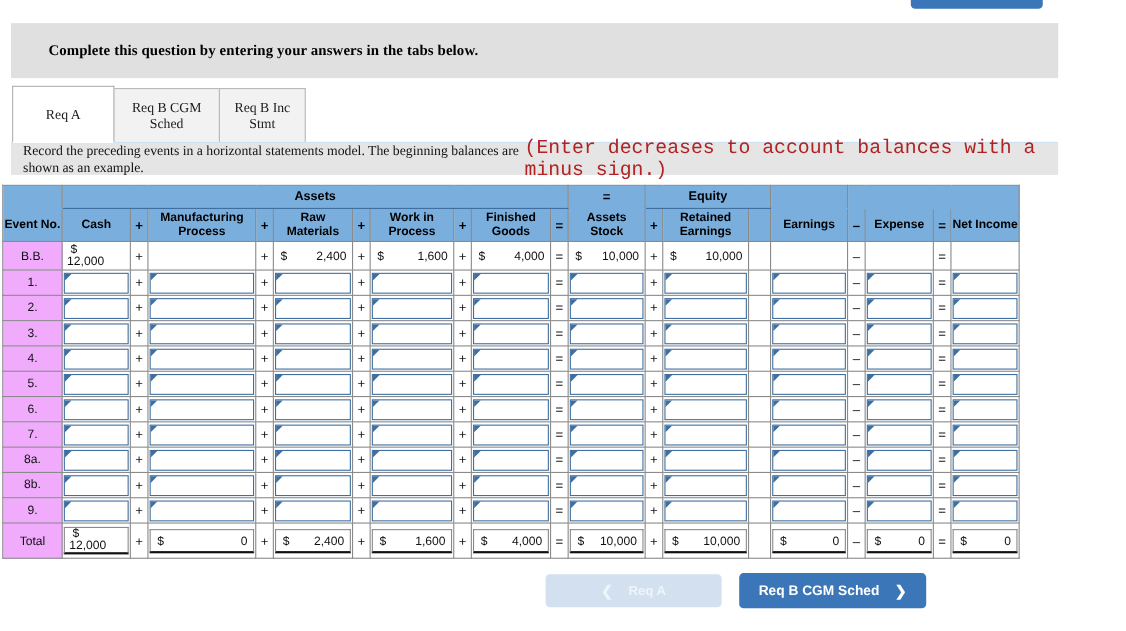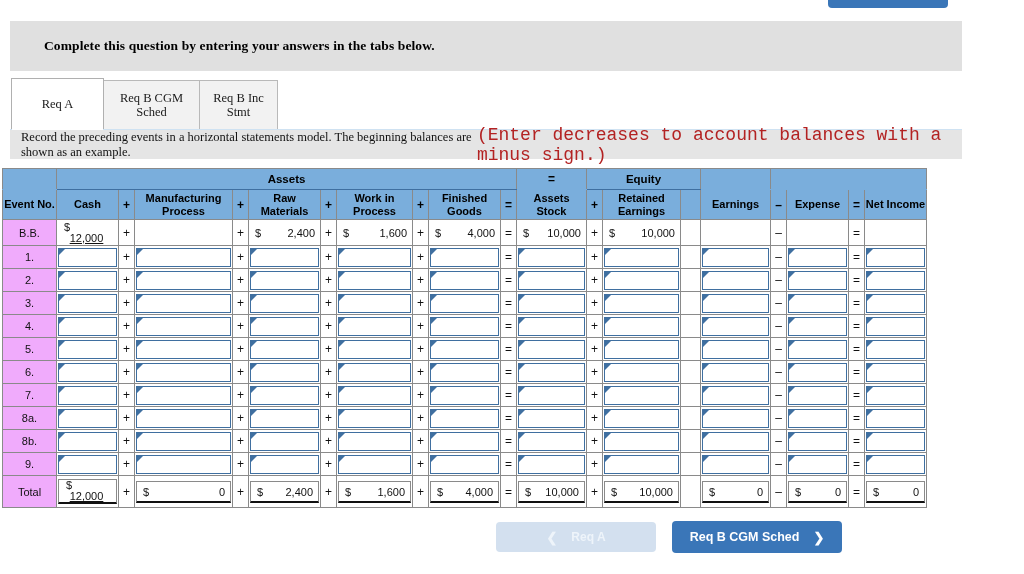--- a/index.html
+++ b/index.html
@@ -205,21 +205,21 @@
   }
   .val .cur { }
   .val .num { }
   .val.wrap {
     display: block;
     text-align: left;
     line-height: 1.0;
     padding: 0 4px;
   }
   .val.wrap .cur { display: block; text-align: left; padding-left: 3px;}
-  .val.wrap .num { display: block; text-align: center; padding-right: 2px; text-decoration: underline;}
+  .val.wrap .num { display: block; text-align: left; padding-right: 2px;}
 
   
   .inbox {
     position: relative;
     height: 19px;
     margin: 1px 1px;
     border: 1px solid #3f6fa0;
     background: #ffffff;
     box-sizing: border-box;
   }

